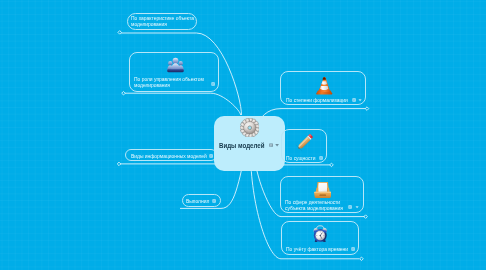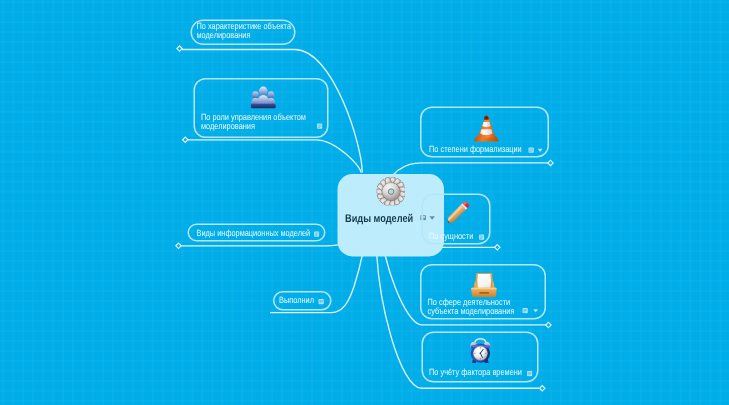--- a/index.html
+++ b/index.html
@@ -148,21 +148,21 @@
           <rect x="1" y="1" width="10" height="10" rx="1.4" fill="#cfeffc" opacity=".85"></rect>
           <g fill="#46b9e6">
             <rect x="2.6" y="3.1" width="6.8" height="1.2"></rect>
             <rect x="2.6" y="5.4" width="6.8" height="1.2"></rect>
             <rect x="2.6" y="7.7" width="4.4" height="1.2"></rect>
           </g>
         </svg>
       </span>
   </div>
 
-  <div class="central" style="left:225px;top:115.5px;width:71px;height:55px;">
+  <div class="central" style="left:214px;top:115.5px;width:71px;height:55px;">
     <span class="icon" style="left:25.5px;top:2px;width:19.5px;height:19.5px;">
       <svg width="19.5" height="19.5" viewBox="0 0 44 44">
         <defs>
           <radialGradient id="gearG" cx="38%" cy="32%" r="72%">
             <stop offset="0%" stop-color="#f2f0ee"></stop>
             <stop offset="48%" stop-color="#d6d1cd"></stop>
             <stop offset="82%" stop-color="#a79f9a"></stop>
             <stop offset="100%" stop-color="#8d8681"></stop>
           </radialGradient>
           <linearGradient id="gearShade" x1="0" y1="0" x2="1" y2="1">

